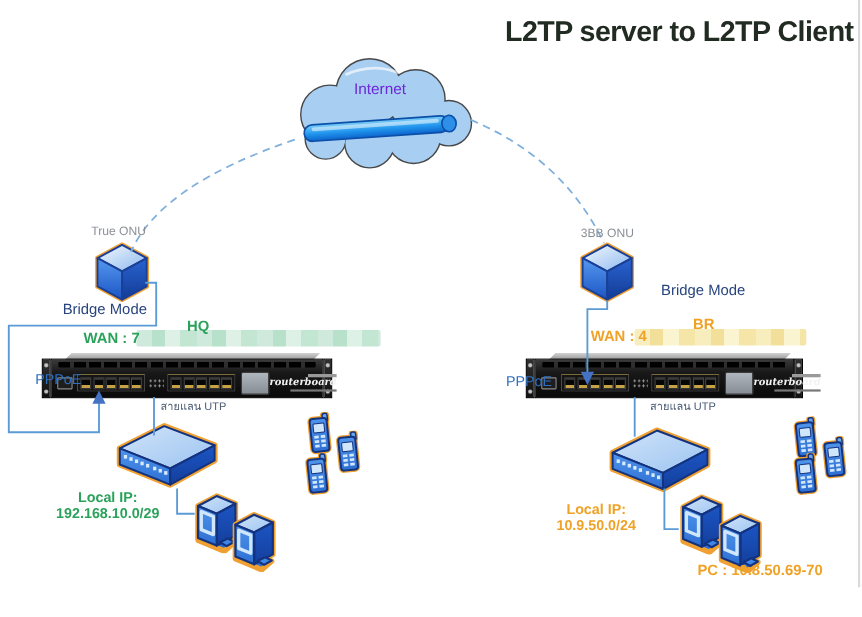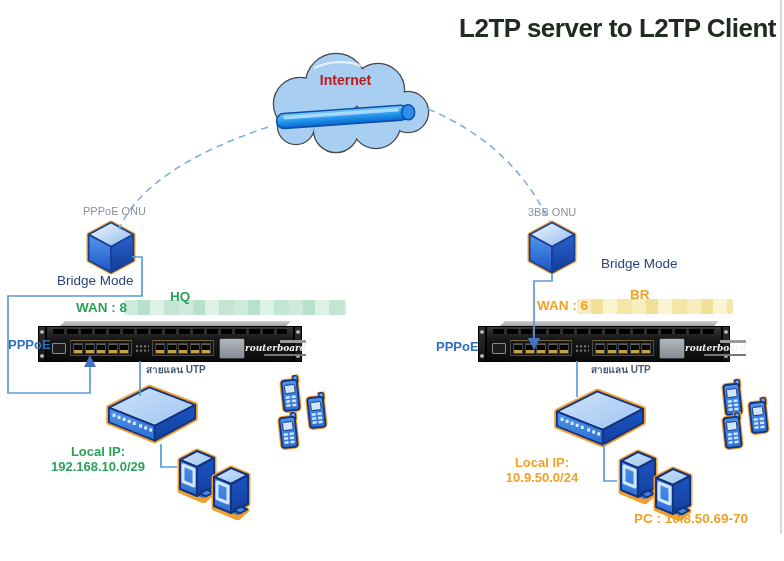--- a/index.html
+++ b/index.html
@@ -9,28 +9,28 @@
   }
   .edge-line{position:absolute;right:2px;top:0;width:2px;height:561px;background:#d9d9d9;z-index:1;}
 
   
   .lbl{position:absolute;white-space:nowrap;z-index:6;}
   .title{right:8px;top:13px;font-size:26px;font-weight:bold;color:#212b21;letter-spacing:-0.5px;}
   .onu-lbl{font-size:11px;color:#8b9097;}
   .mode-lbl{font-size:13.5px;font-weight:normal;color:#27447e;}
   .site-lbl{font-size:13.5px;font-weight:bold;}
   .wan-lbl{font-size:13.5px;font-weight:bold;}
-  .pppoe-lbl{font-size:13px;font-weight:bold;color:#2f6fc0;}
-  .utp-lbl{font-size:10px;font-weight:bold;color:#4a5a74;}
+  .pppoe-lbl{font-size:13px;font-weight:normal;color:#2f6fc0;padding-left:24px;}
+  .utp-lbl{font-size:10px;font-weight:normal;color:#4a5a74;}
   .localip-lbl{font-size:13px;font-weight:bold;text-align:center;line-height:1.18;}
   .pc-lbl{font-size:13.5px;font-weight:bold;}
   .green{color:#2aa25a;}
   .orange{color:#efa226;}
   .internet-lbl{position:absolute;left:0;right:0;top:30px;text-align:center;
-    font-size:14px;font-weight:bold;color:#b91c1c;z-index:6;}
+    font-size:14px;font-weight:normal;color:#6d28d9;z-index:6;}
 
   
   .redact{position:absolute;height:15px;z-index:5;border-radius:2px;filter:blur(0.6px);}
   .redact.g{left:124px;top:300px;width:222px;
     background:repeating-linear-gradient(90deg,#cfeadc 0 14px,#b7e1ca 14px 26px,#ddf1e6 26px 40px,#c3e6d2 40px 55px);}
   .redact.y{left:577px;top:299px;width:156px;
     background:repeating-linear-gradient(90deg,#f8edbd 0 14px,#f2e09a 14px 26px,#fbf4d0 26px 40px,#f5e6a8 40px 55px);}
 
   
   .cloud{position:absolute;left:248px;top:42px;width:195px;height:112px;z-index:2;}
@@ -324,36 +324,36 @@
   <svg class="icon tilt" style="left:718px;top:379px" width="28" height="40">
       <use href="#ph"></use>
     </svg>
   <svg class="icon tilt" style="left:744px;top:397px" width="28" height="40">
       <use href="#ph"></use>
     </svg>
   <svg class="icon tilt" style="left:718px;top:412px" width="28" height="40">
       <use href="#ph"></use>
     </svg>
 
-  <div class="lbl onu-lbl" style="left:83px;top:205px">PPPoE ONU</div>
+  <div class="lbl onu-lbl" style="left:83px;top:205px">True ONU</div>
   <div class="lbl mode-lbl" style="left:57px;top:273px">Bridge Mode</div>
   <div class="lbl site-lbl green" style="left:170px;top:289px">HQ</div>
-  <div class="lbl wan-lbl green" style="left:76px;top:300px">WAN : 8</div>
+  <div class="lbl wan-lbl green" style="left:76px;top:300px">WAN : 7</div>
   <div class="redact g"></div>
   <div class="lbl pppoe-lbl" style="left:8px;top:337px">PPPoE</div>
   <div class="lbl utp-lbl" style="left:146px;top:362px">สายแลน UTP</div>
   <div class="lbl localip-lbl green" style="left:48px;top:444px;width:100px">
     <div>Local IP:</div>
     <div>192.168.10.0/29</div>
   </div>
 
   <div class="lbl onu-lbl" style="left:528px;top:206px">3BB ONU</div>
   <div class="lbl mode-lbl" style="left:601px;top:256px">Bridge Mode</div>
   <div class="lbl site-lbl orange" style="left:630px;top:287px">BR</div>
-  <div class="lbl wan-lbl orange" style="left:537px;top:298px">WAN : 6</div>
+  <div class="lbl wan-lbl orange" style="left:537px;top:298px">WAN : 4</div>
   <div class="redact y"></div>
   <div class="lbl pppoe-lbl" style="left:436px;top:339px">PPPoE</div>
   <div class="lbl utp-lbl" style="left:591px;top:362px">สายแลน UTP</div>
   <div class="lbl localip-lbl orange" style="left:492px;top:455px;width:100px">
     <div>Local IP:</div>
     <div>10.9.50.0/24</div>
   </div>
   <div class="lbl pc-lbl orange" style="left:634px;top:511px">PC : 10.8.50.69-70</div>
 </div>
 

